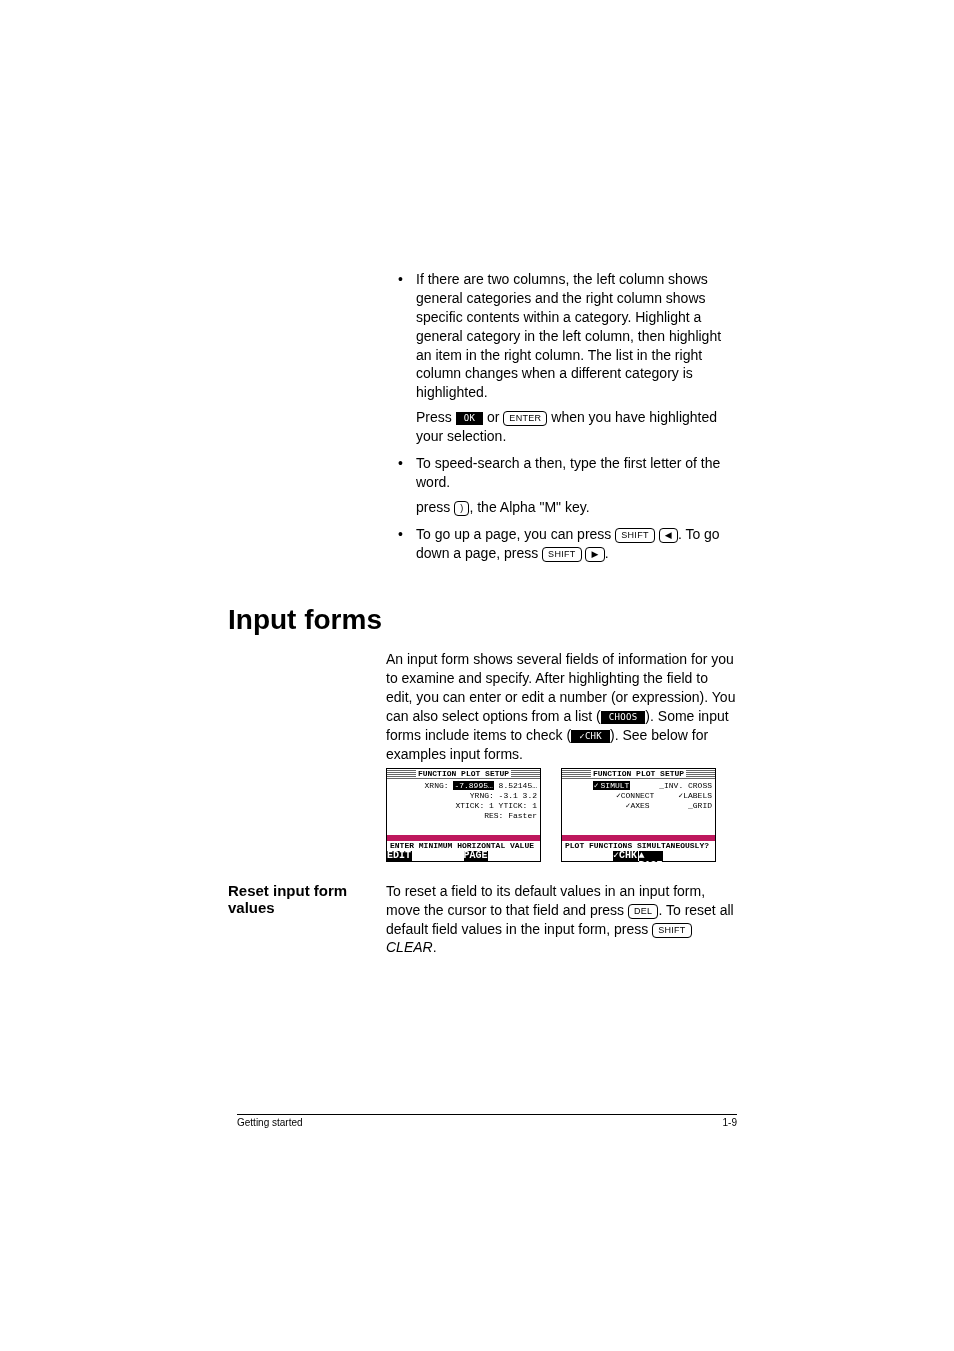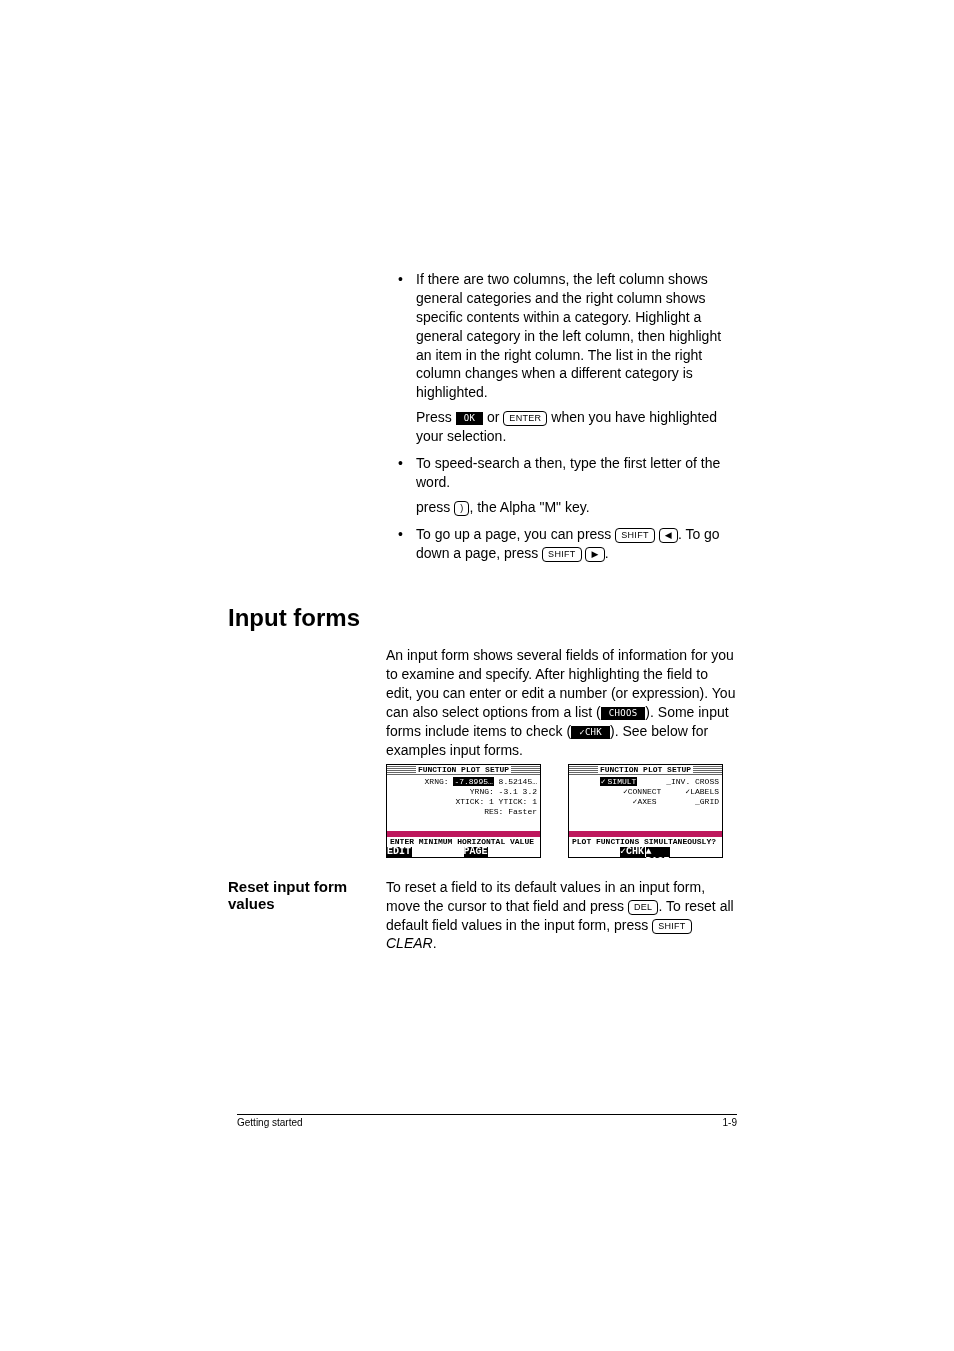--- a/index.html
+++ b/index.html
@@ -48,21 +48,21 @@
     flex: 1;
   }
   .para {
     margin-top: 6px;
   }
   .sidehead {
     font-weight: bold;
     font-size: 14px;
   }
   .h1 {
-    font-size: 24px;
+    font-size: 28px;
     font-weight: bold;
     margin-top: 34px;
     margin-bottom: 14px;
   }
   
   .key {
     display: inline-block;
     border: 1px solid #000;
     border-radius: 4px;
     font-size: 9px;
@@ -81,21 +81,21 @@
     padding: 0 8px;
     line-height: 13px;
     vertical-align: 1px;
     font-family: monospace;
     letter-spacing: 0.3px;
   }
   .italic { font-style: italic; }
   
   .calc-shots {
     display: flex;
-    gap: 27px;
+    gap: 20px;
     margin-top: 4px;
     margin-bottom: 6px;
   }
   .calc {
     width: 155px;
     border: 1px solid #000;
     font-family: "Courier New", monospace;
     font-size: 8px;
     line-height: 1.0;
     background: #fff;

